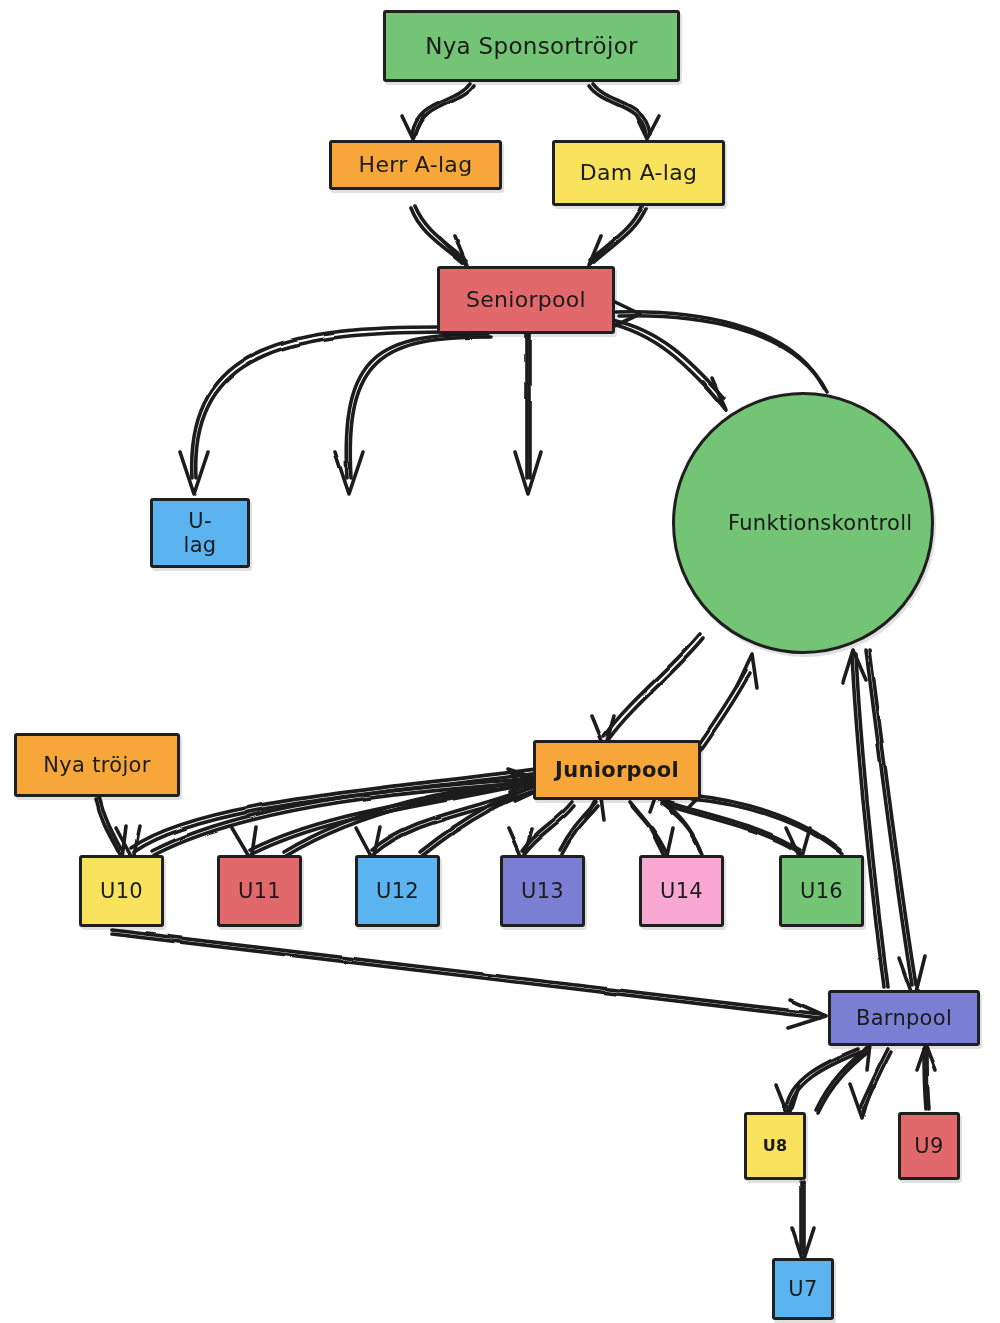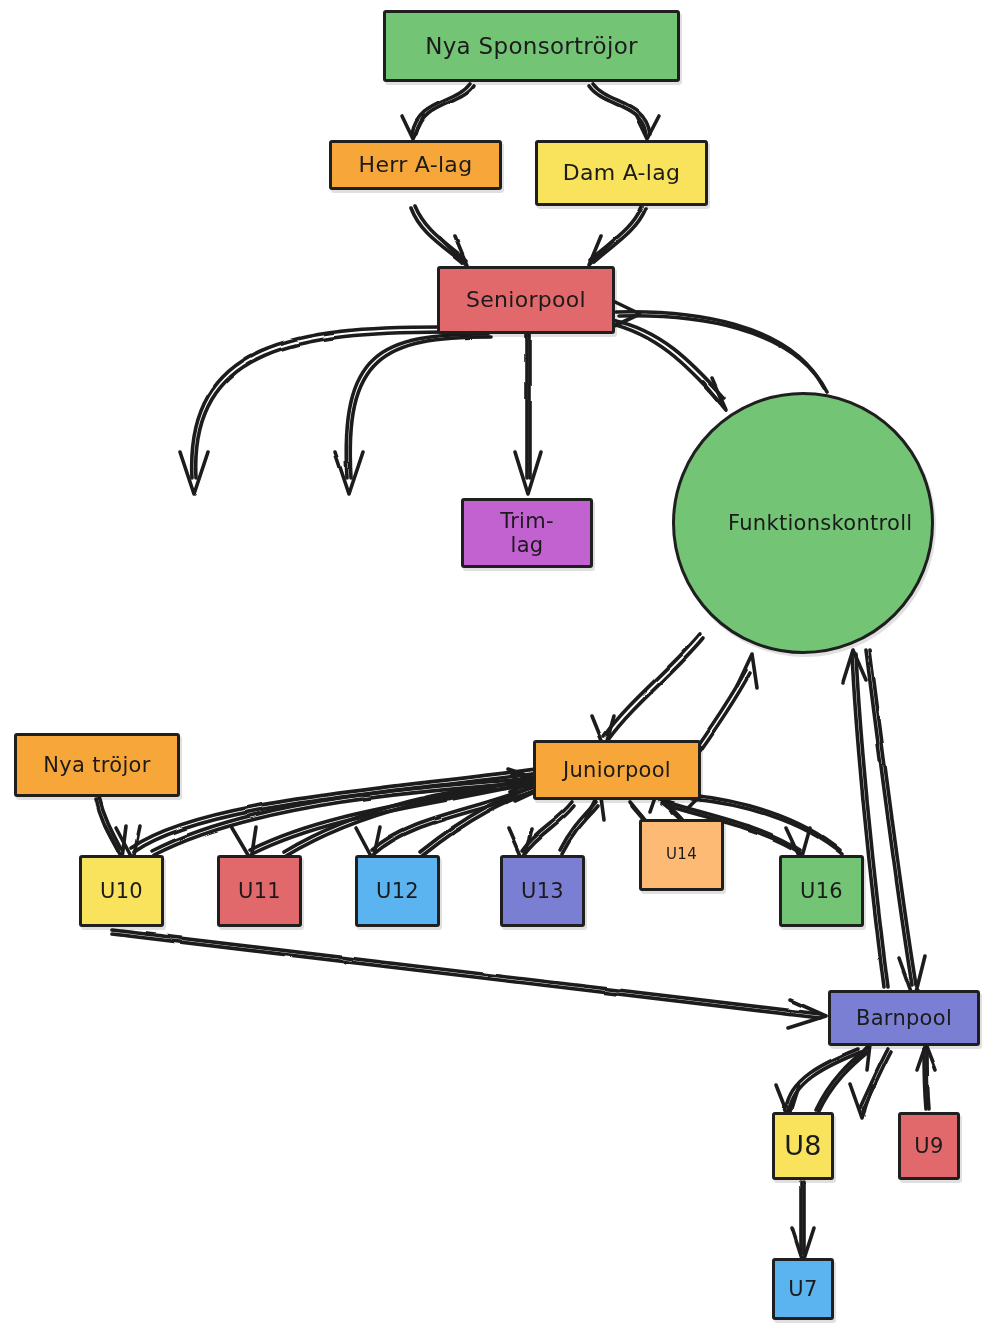--- a/index.html
+++ b/index.html
@@ -202,75 +202,75 @@
   </svg>
 
   <div class="node" style="left:383px;top:10px;width:297px;height:72px;background:#74c476;font-size:23px;">
     <span class="label">Nya Sponsortröjor</span>
   </div>
 
   <div class="node" style="left:329px;top:140px;width:173px;height:50px;background:#f7a739;font-size:22px;">
     <span class="label">Herr A-lag</span>
   </div>
 
-  <div class="node" style="left:535px;top:140px;width:173px;height:66px;background:#f9e25c;font-size:22px;">
+  <div class="node" style="left:552px;top:140px;width:173px;height:66px;background:#f9e25c;font-size:22px;">
     <span class="label">Dam A-lag</span>
   </div>
 
   <div class="node" style="left:437px;top:266px;width:178px;height:68px;background:#e2696b;font-size:22px;">
     <span class="label">Seniorpool</span>
   </div>
 
-
-
-  <div class="node" style="left:461px;top:498px;width:132px;height:70px;background:#c261d0;font-size:21px;">
-    <span class="label">Trim-lag</span>
-  </div>
+  <div class="node" style="left:150px;top:498px;width:100px;height:70px;background:#5bb3f0;font-size:21px;">
+    <span class="label">U-lag</span>
+  </div>
+
+
 
   <div class="node circle" style="left:672px;top:392px;width:262px;height:262px;background:#74c476;font-size:21px;">
     <span class="label" style="max-width:150px;margin:0 auto;">Funktionskontroll</span>
   </div>
 
   <div class="node" style="left:14px;top:733px;width:166px;height:64px;background:#f7a739;font-size:21px;">
     <span class="label">Nya tröjor</span>
   </div>
 
-  <div class="node" style="left:533px;top:740px;width:168px;height:60px;background:#f7a739;font-size:21px;">
+  <div class="node" style="left:533px;top:740px;width:168px;height:60px;background:#f7a739;font-size:21px;font-weight:bold;">
     <span class="label">Juniorpool</span>
   </div>
 
   <div class="node" style="left:79px;top:855px;width:85px;height:72px;background:#f9e25c;font-size:21px;">
     <span class="label">U10</span>
   </div>
 
   <div class="node" style="left:217px;top:855px;width:85px;height:72px;background:#e2696b;font-size:21px;">
     <span class="label">U11</span>
   </div>
 
   <div class="node" style="left:355px;top:855px;width:85px;height:72px;background:#5bb3f0;font-size:21px;">
     <span class="label">U12</span>
   </div>
 
   <div class="node" style="left:500px;top:855px;width:85px;height:72px;background:#7b7fd4;font-size:21px;align-items:center;">
     <span class="label">U13</span>
   </div>
 
-  <div class="node" style="left:639px;top:819px;width:85px;height:72px;background:#fdba74;font-size:15px;">
+  <div class="node" style="left:639px;top:855px;width:85px;height:72px;background:#f9a8d4;font-size:21px;">
     <span class="label">U14</span>
   </div>
 
   <div class="node" style="left:779px;top:855px;width:85px;height:72px;background:#74c476;font-size:21px;">
     <span class="label">U16</span>
   </div>
 
   <div class="node" style="left:828px;top:990px;width:152px;height:56px;background:#7b7fd4;font-size:21px;">
     <span class="label">Barnpool</span>
   </div>
 
-  <div class="node" style="left:772px;top:1112px;width:62px;height:68px;background:#f9e25c;font-size:27px;">
+  <div class="node" style="left:744px;top:1112px;width:62px;height:68px;background:#f9e25c;font-size:16px;font-weight:bold;">
     <span class="label">U8</span>
   </div>
 
   <div class="node" style="left:898px;top:1112px;width:62px;height:68px;background:#e2696b;font-size:21px;">
     <span class="label">U9</span>
   </div>
 
   <div class="node" style="left:772px;top:1258px;width:62px;height:62px;background:#5bb3f0;font-size:21px;">
     <span class="label">U7</span>
   </div>

